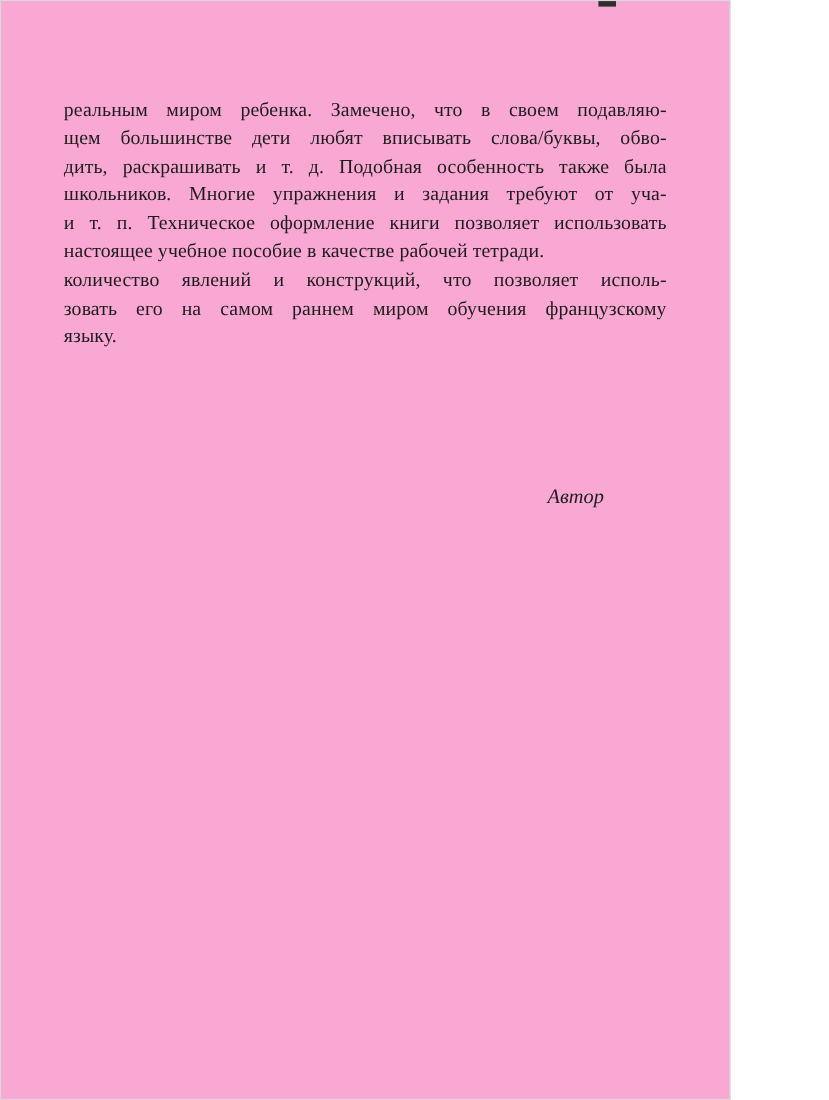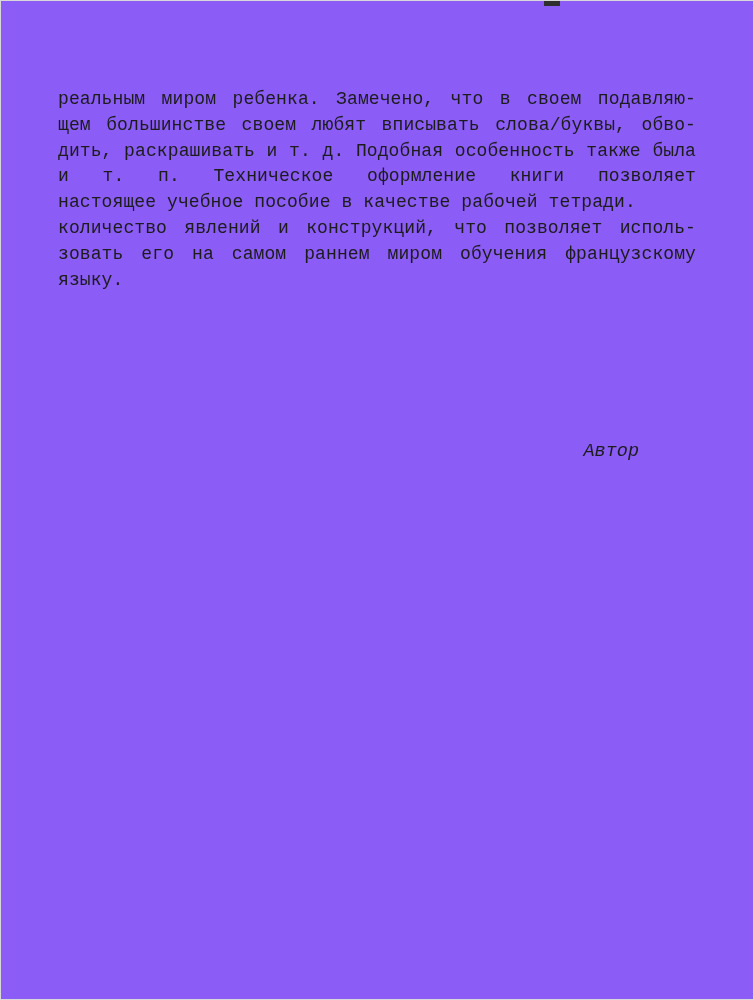--- a/index.html
+++ b/index.html
@@ -2,26 +2,26 @@
 <html><head>
 <meta charset="utf-8">
 <style>
   html, body {
     margin: 0;
     padding: 0;
     background: #ffffff;
   }
   .page {
     position: relative;
-    width: 754px;
+    width: 664px;
     height: 1000px;
     box-sizing: border-box;
-    background: #8b5cf6;
+    background: #f9a8d4;
     border: 1px solid #d8d8d8;
-    font-family: Liberation Mono, monospace;
+    font-family: Liberation Serif, serif;
     color: #1c1c1c;
     overflow: hidden;
   }
   .artifact {
     position: absolute;
     top: 0;
     left: 543px;
     width: 16px;
     height: 5px;
     background: #2f2f2f;
@@ -69,22 +69,23 @@
 </head>
 <body>
 
 <div class="page">
 
   <div class="artifact"></div>
 
   <div class="text-block">
     <div class="paragraph">
       <div class="line j">реальным миром ребенка. Замечено, что в своем подавляю-</div>
-      <div class="line j">щем большинстве своем любят вписывать слова/буквы, обво-</div>
+      <div class="line j">щем большинстве дети любят вписывать слова/буквы, обво-</div>
       <div class="line j">дить, раскрашивать и т. д. Подобная особенность также была</div>
+      <div class="line j">школьников. Многие упражнения и задания требуют от уча-</div>
       <div class="line j">и т. п. Техническое оформление книги позволяет использовать</div>
       <div class="line last">настоящее учебное пособие в качестве рабочей тетради.</div>
     </div>
 
     <div class="paragraph">
       <div class="line j">количество явлений и конструкций, что позволяет исполь-</div>
       <div class="line j">зовать его на самом раннем миром обучения французскому</div>
       <div class="line last">языку.</div>
     </div>
   </div>

